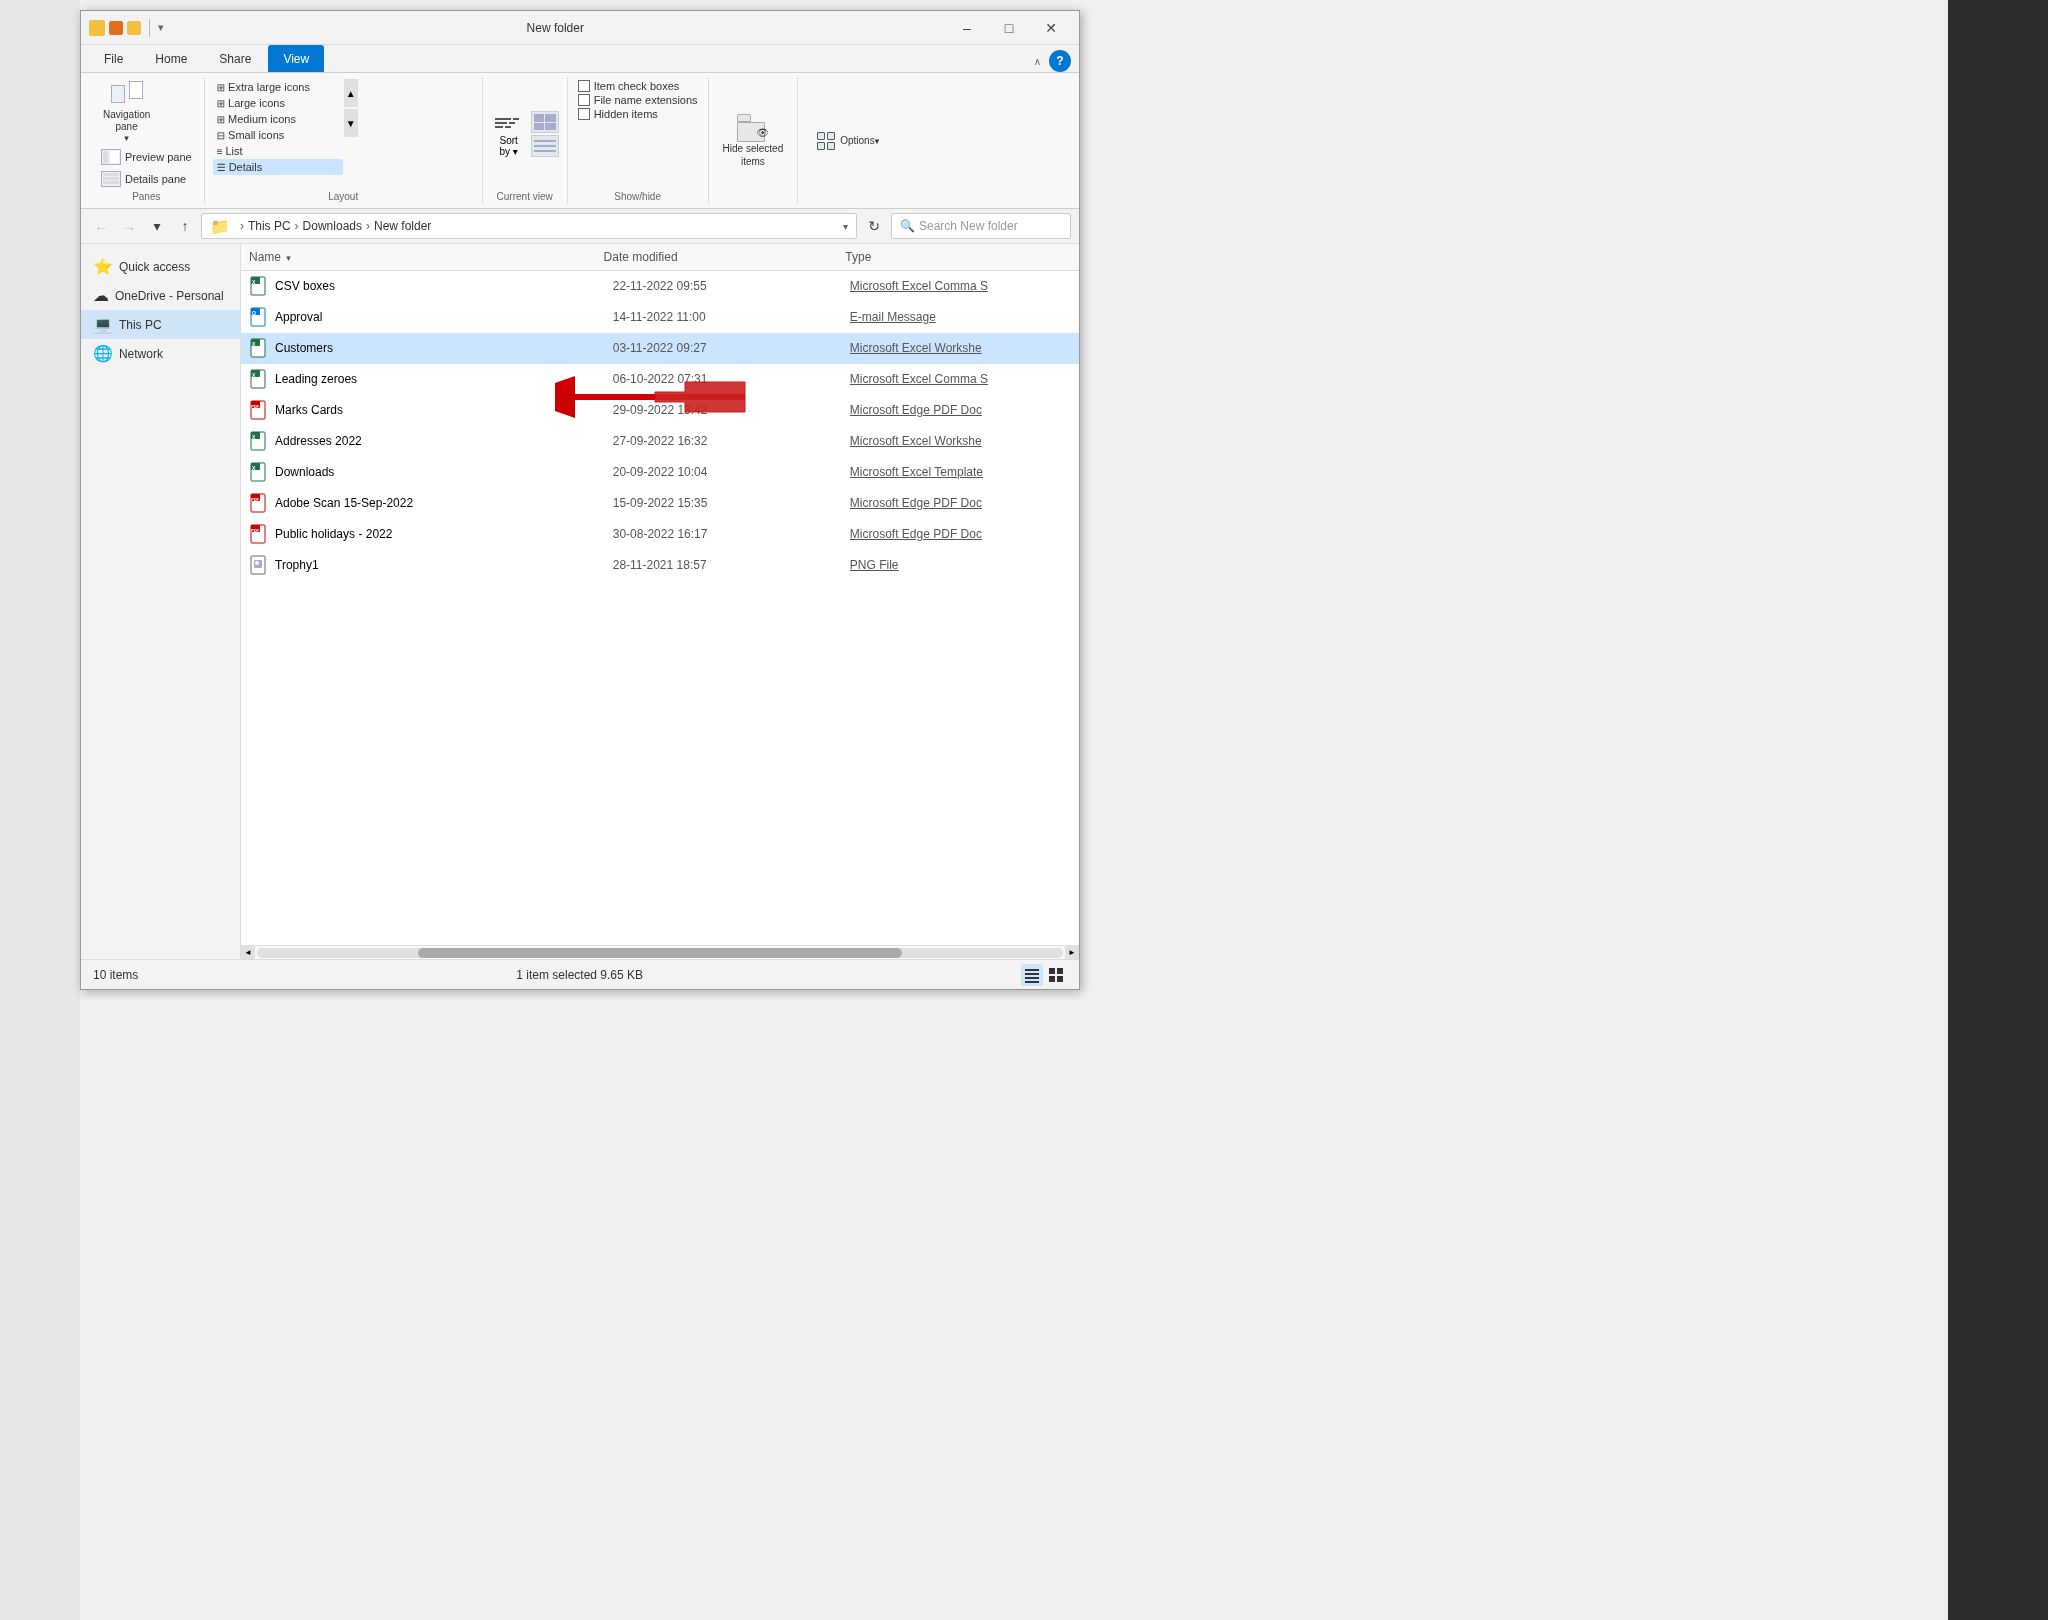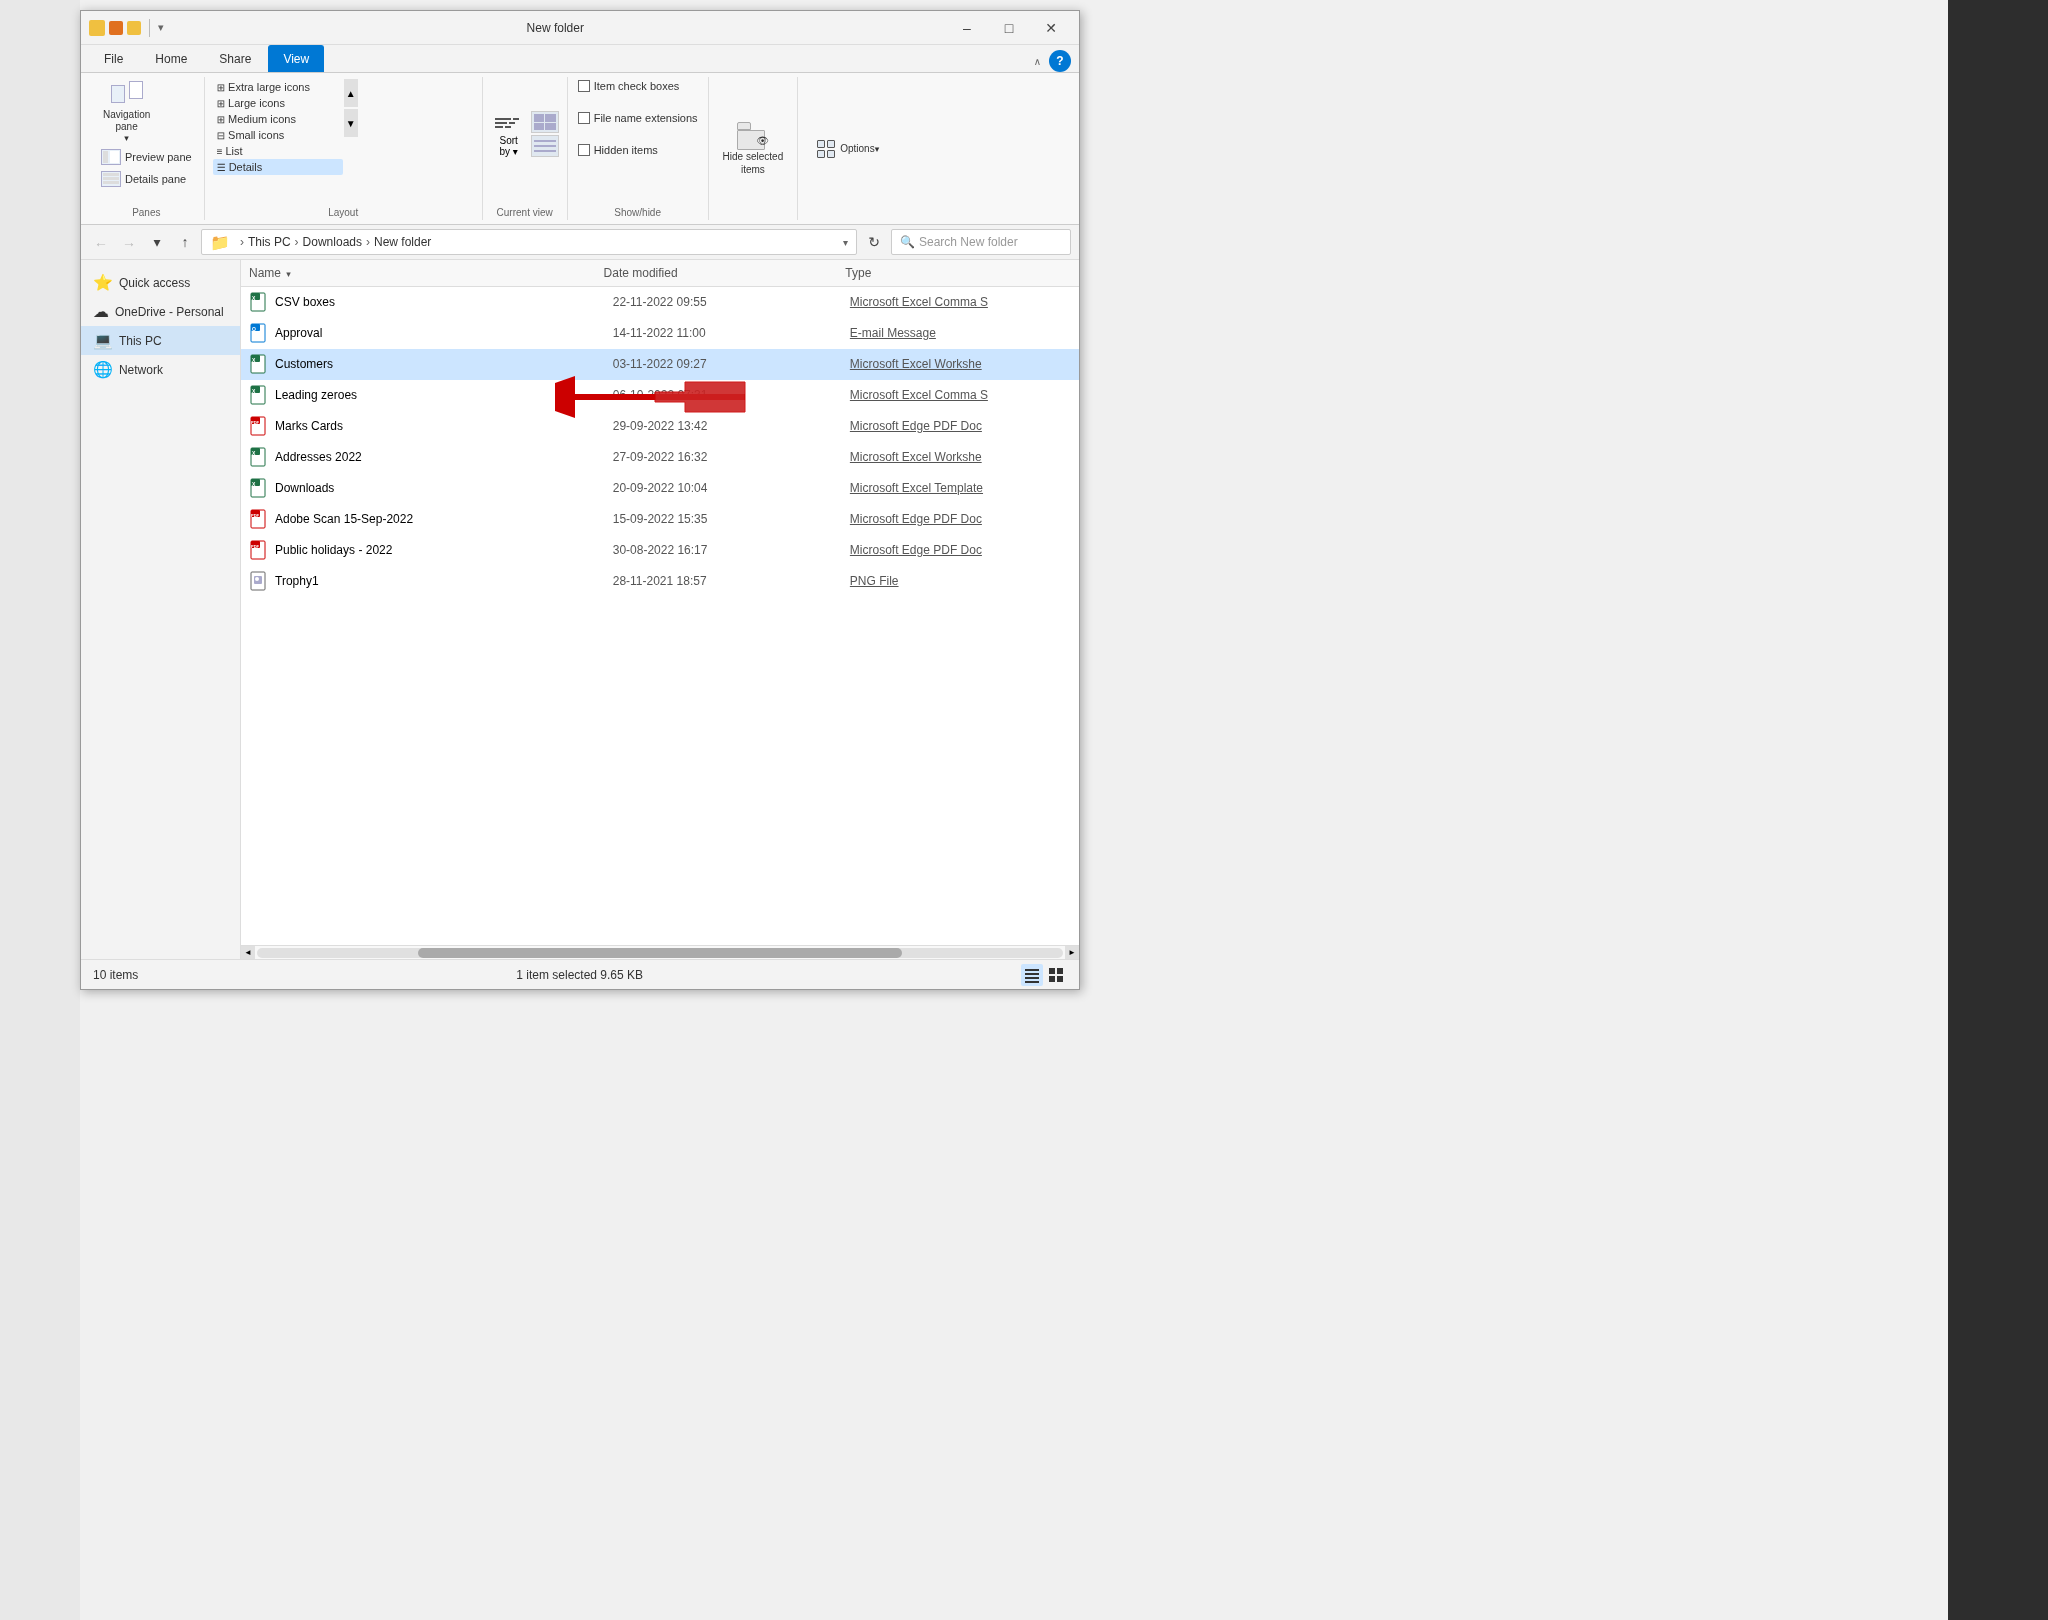--- a/index.html
+++ b/index.html
@@ -104,21 +104,21 @@
     .ribbon-group:last-child { border-right: none; }
     .ribbon-group-content {
       display: flex;
       align-items: center;
       gap: 4px;
       flex: 1;
     }
     .ribbon-group-label {
       font-size: 10px;
       color: #666;
-      margin-top: 18px;
+      margin-top: 2px;
       text-align: center;
     }
 
     
     .panes-group .ribbon-group-content { flex-direction: column; align-items: flex-start; gap: 2px; }
     .pane-btn {
       display: flex; align-items: center; gap: 4px;
       cursor: pointer; padding: 2px 4px; border-radius: 2px;
       font-size: 11px; color: #333;
     }
@@ -139,21 +139,21 @@
     .layout-dropdown {
       display: flex; flex-direction: column;
       width: 130px;
     }
     .layout-arrow {
       width: 14px; height: 28px; background: #e0e0e0; display: flex; align-items: center; justify-content: center;
       cursor: pointer; font-size: 10px;
     }
 
     
-    .showhide-group .ribbon-group-content { flex-direction: column; align-items: flex-start; gap: 18px; }
+    .showhide-group .ribbon-group-content { flex-direction: column; align-items: flex-start; gap: 0; }
     .sh-item {
       display: flex; align-items: center; gap: 4px;
       cursor: pointer; padding: 1px 2px; font-size: 11px; color: #333;
     }
     .checkbox-sq {
       width: 12px; height: 12px; border: 1px solid #666; background: #fff;
       display: flex; align-items: center; justify-content: center; flex-shrink: 0;
     }
 
     

